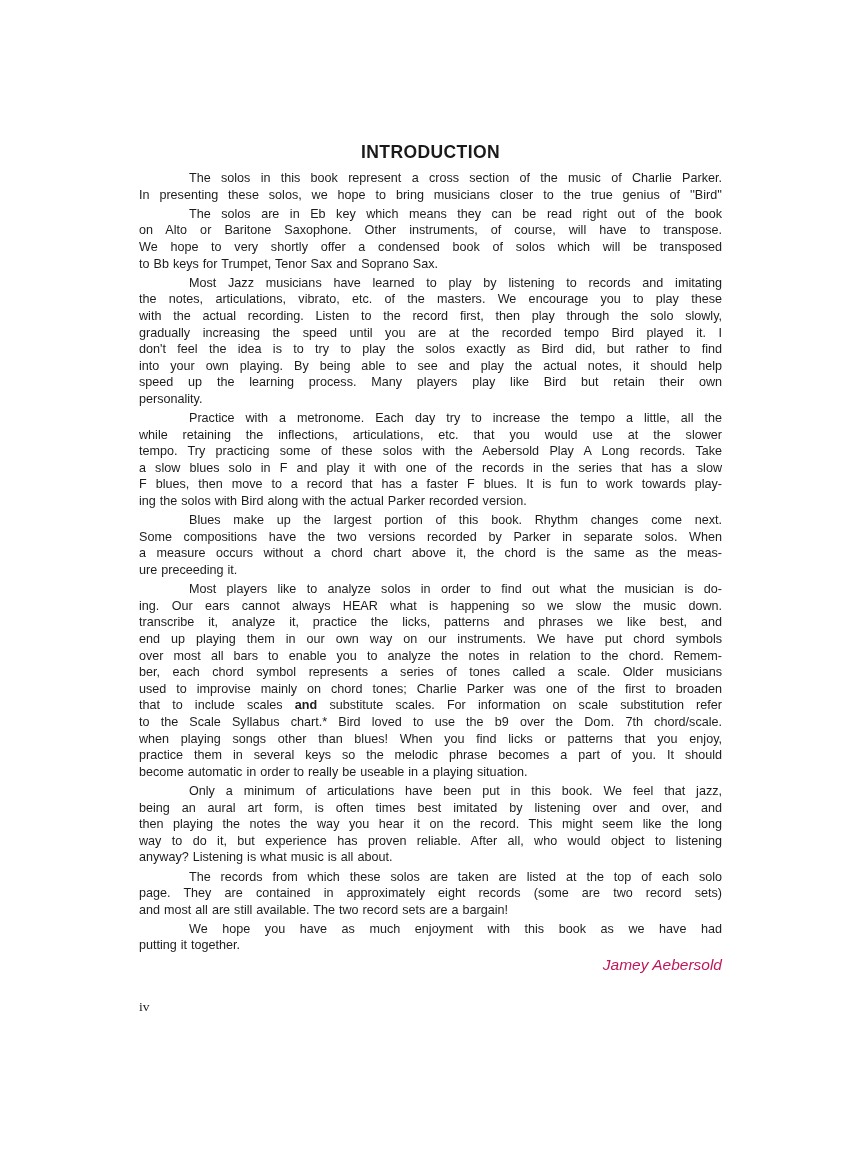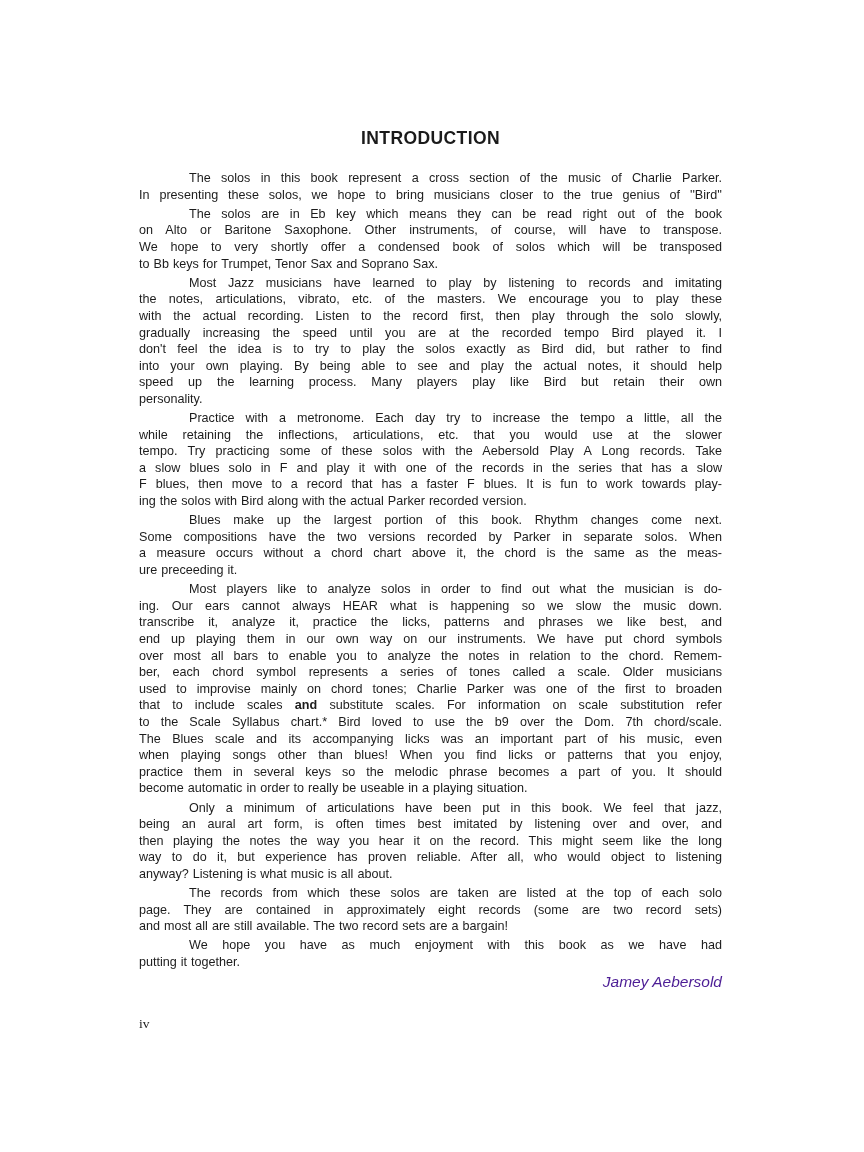--- a/index.html
+++ b/index.html
@@ -6,21 +6,21 @@
   .page {
     position:relative;
     width:864px; height:1152px;
     background:#ffffff;
     margin:0 auto;
     color:#1c1c1c;
     font-family:"Liberation Sans", sans-serif;
   }
   .title {
     position:absolute;
-    left:139px; top:128px; width:583px;
+    left:139px; top:142px; width:583px;
     margin:0;
     text-align:center;
     font-size:17.5px;
     font-weight:bold;
     letter-spacing:0.4px;
     color:#1a1a1a;
   }
   .column {
     position:absolute;
     left:139px; top:166px; width:583px;
@@ -35,21 +35,21 @@
     word-spacing:0.5px;
   }
   .line.first { text-indent:50px; }
   .line.last { text-align-last:left; }
   .signature {
     margin-top:2px;
     text-align:right;
     font-style:italic;
     font-size:15.5px;
     line-height:18px;
-    color:#4c1d95;
+    color:#be185d;
   }
   .footnote {
     margin-top:3px;
     padding-left:79px;
     font-family:"Liberation Serif", serif;
     font-size:13.5px;
     line-height:17px;
   }
   .page-number {
     margin-top:25px;
@@ -101,21 +101,20 @@
         <div class="para">
           <div class="line first">Most players like to analyze solos in order to find out what the musician is do-</div>
           <div class="line">ing. Our ears cannot always HEAR what is happening so we slow the music down.</div>
           <div class="line">transcribe it, analyze it, practice the licks, patterns and phrases we like best, and</div>
           <div class="line">end up playing them in our own way on our instruments. We have put chord symbols</div>
           <div class="line">over most all bars to enable you to analyze the notes in relation to the chord. Remem-</div>
           <div class="line">ber, each chord symbol represents a series of tones called a scale. Older musicians</div>
           <div class="line">used to improvise mainly on chord tones; Charlie Parker was one of the first to broaden</div>
           <div class="line">that to include scales <b>and</b> substitute scales. For information on scale substitution refer</div>
           <div class="line">to the Scale Syllabus chart.* Bird loved to use the b9 over the Dom. 7th chord/scale.</div>
-          <div class="line">The Blues scale and its accompanying licks was an important part of his music, even</div>
           <div class="line">when playing songs other than blues! When you find licks or patterns that you enjoy,</div>
           <div class="line">practice them in several keys so the melodic phrase becomes a part of you. It should</div>
           <div class="line last">become automatic in order to really be useable in a playing situation.</div>
         </div>
         <div class="para">
           <div class="line first">Only a minimum of articulations have been put in this book. We feel that jazz,</div>
           <div class="line">being an aural art form, is often times best imitated by listening over and over, and</div>
           <div class="line">then playing the notes the way you hear it on the record. This might seem like the long</div>
           <div class="line">way to do it, but experience has proven reliable. After all, who would object to listening</div>
           <div class="line last">anyway? Listening is what music is all about.</div>

